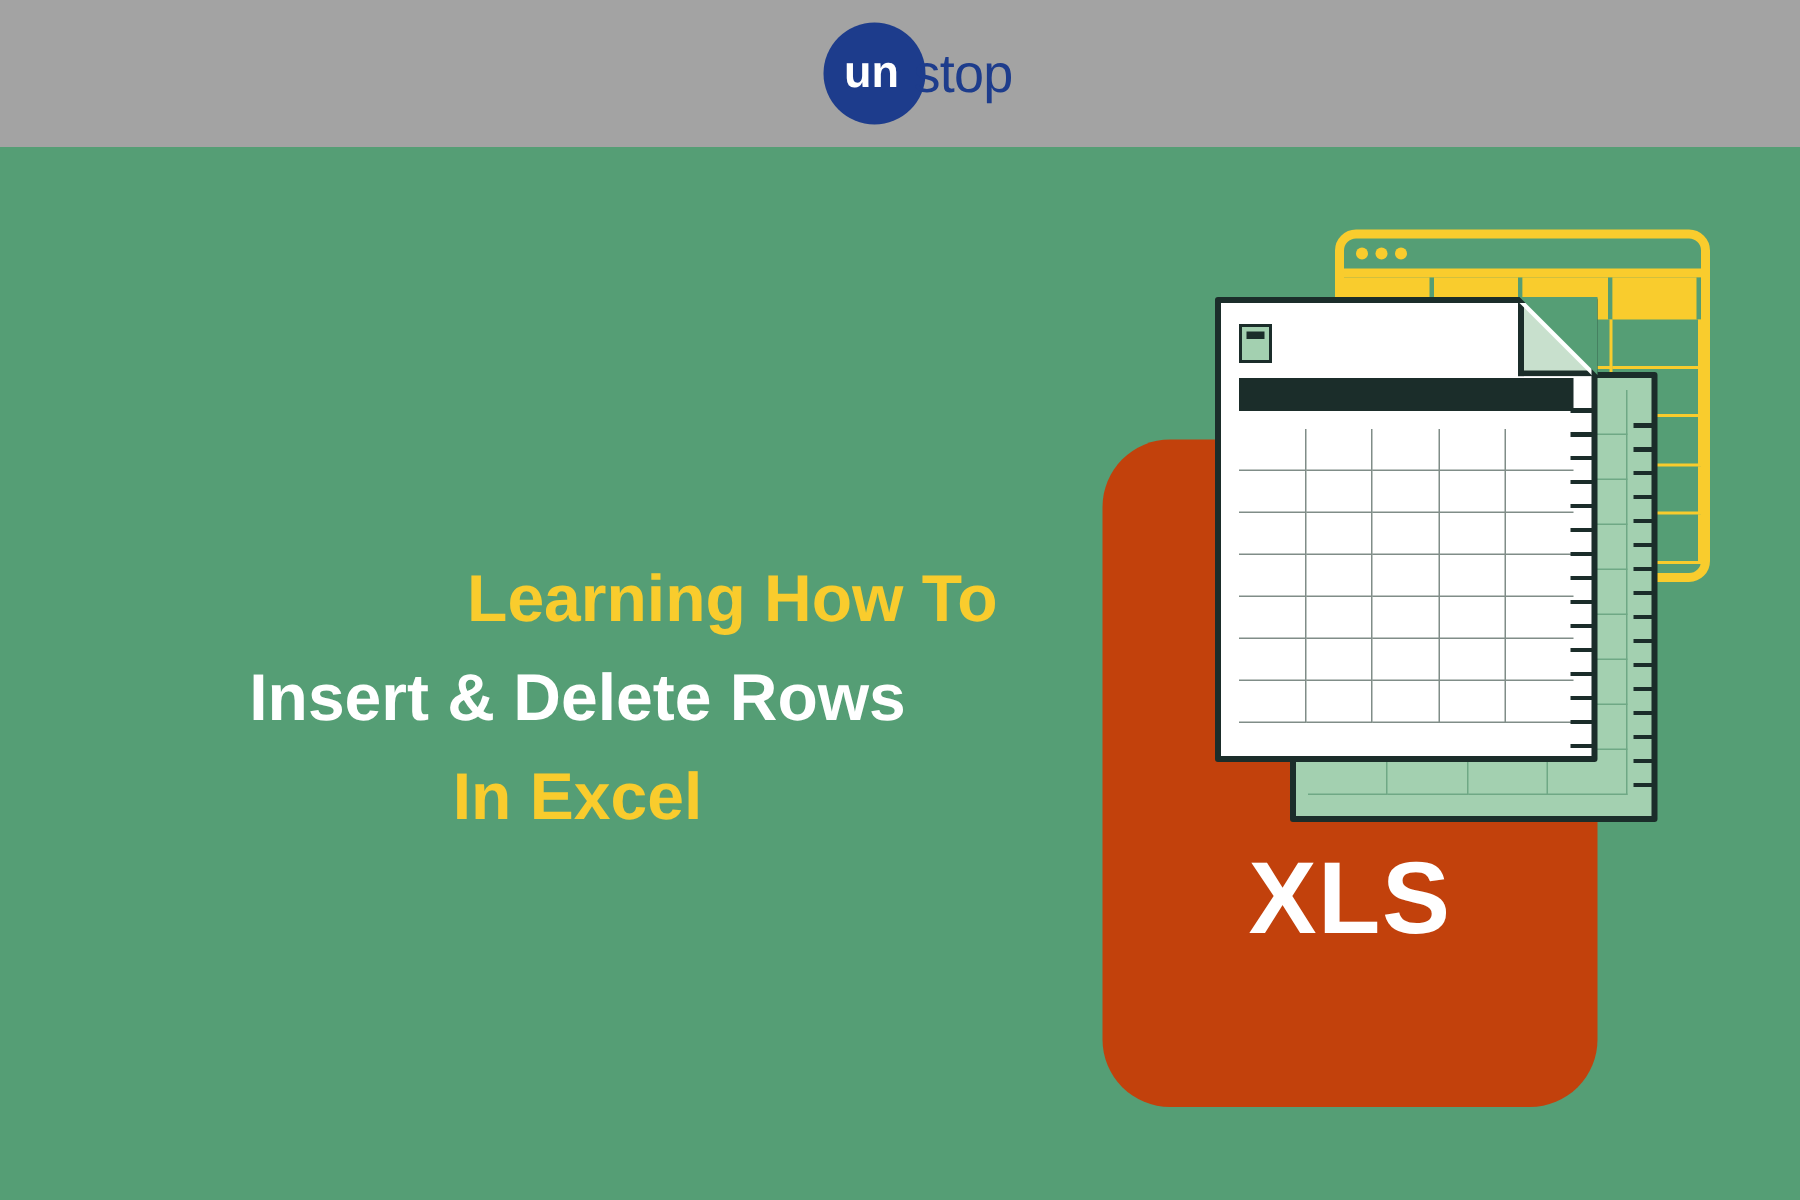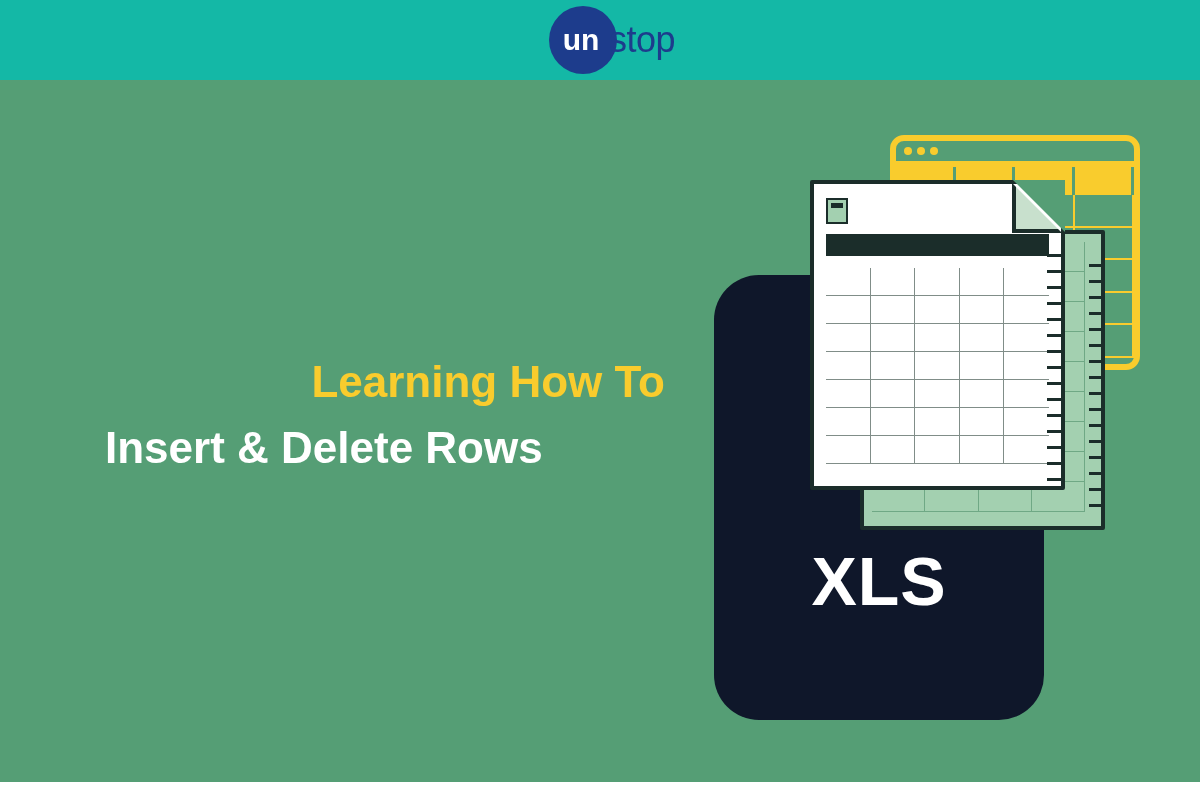--- a/index.html
+++ b/index.html
@@ -5,22 +5,22 @@
     * { margin: 0; padding: 0; box-sizing: border-box; }
     body {
       width: 1200px;
       height: 800px;
       font-family: -apple-system, BlinkMacSystemFont, 'Segoe UI', Arial, sans-serif;
       background: #ffffff;
       overflow: hidden;
     }
     .header-band {
       width: 100%;
-      height: 80px;
-      background: #14b8a6;
+      height: 98px;
+      background: #a3a3a3;
       display: flex;
       align-items: center;
       justify-content: center;
     }
     .logo-circle {
       width: 68px;
       height: 68px;
       background: #1d3c8c;
       border-radius: 50%;
       display: flex;
@@ -56,38 +56,38 @@
     }
     .headline {
       position: absolute;
       left: 105px;
       top: 270px;
       font-size: 44px;
       font-weight: 700;
       line-height: 1.45;
     }
     .line1 { color: #f9cc2d; text-align: right; width: 560px; }
-    .line2 { color: #ffffff; width: 560px; margin-top: 2px; }
+    .line2 { color: #ffffff; text-align: center; width: 560px; margin-top: 2px; }
     .line3 { color: #f9cc2d; text-align: center; width: 560px; margin-top: 2px; }
     
     
     .illus {
       position: absolute;
       right: 45px;
       top: 20px;
       width: 460px;
       height: 660px;
     }
     .file-card {
       position: absolute;
-      left: 19px;
+      left: 40px;
       top: 175px;
       width: 330px;
       height: 445px;
-      background: #0f172a;
+      background: #c2410c;
       border-radius: 45px;
     }
     .file-label {
       position: absolute;
       left: 0;
       right: 0;
       bottom: 100px;
       text-align: center;
       color: #ffffff;
       font-size: 68px;
@@ -237,20 +237,21 @@
       <span class="logo-un">un</span>
     </div>
     <span class="logo-stop">stop</span>
   </div>
 </div>
 
 <div class="main-area">
   <div class="headline">
     <div class="line1">Learning How To</div>
     <div class="line2">Insert &amp; Delete  Rows</div>
+    <div class="line3">In Excel</div>
   </div>
 
   <div class="illus">
     <div class="yellow-window">
       <div class="yellow-titlebar">
         <div class="dot"></div>
         <div class="dot"></div>
         <div class="dot"></div>
       </div>
       <div class="yellow-grid">

